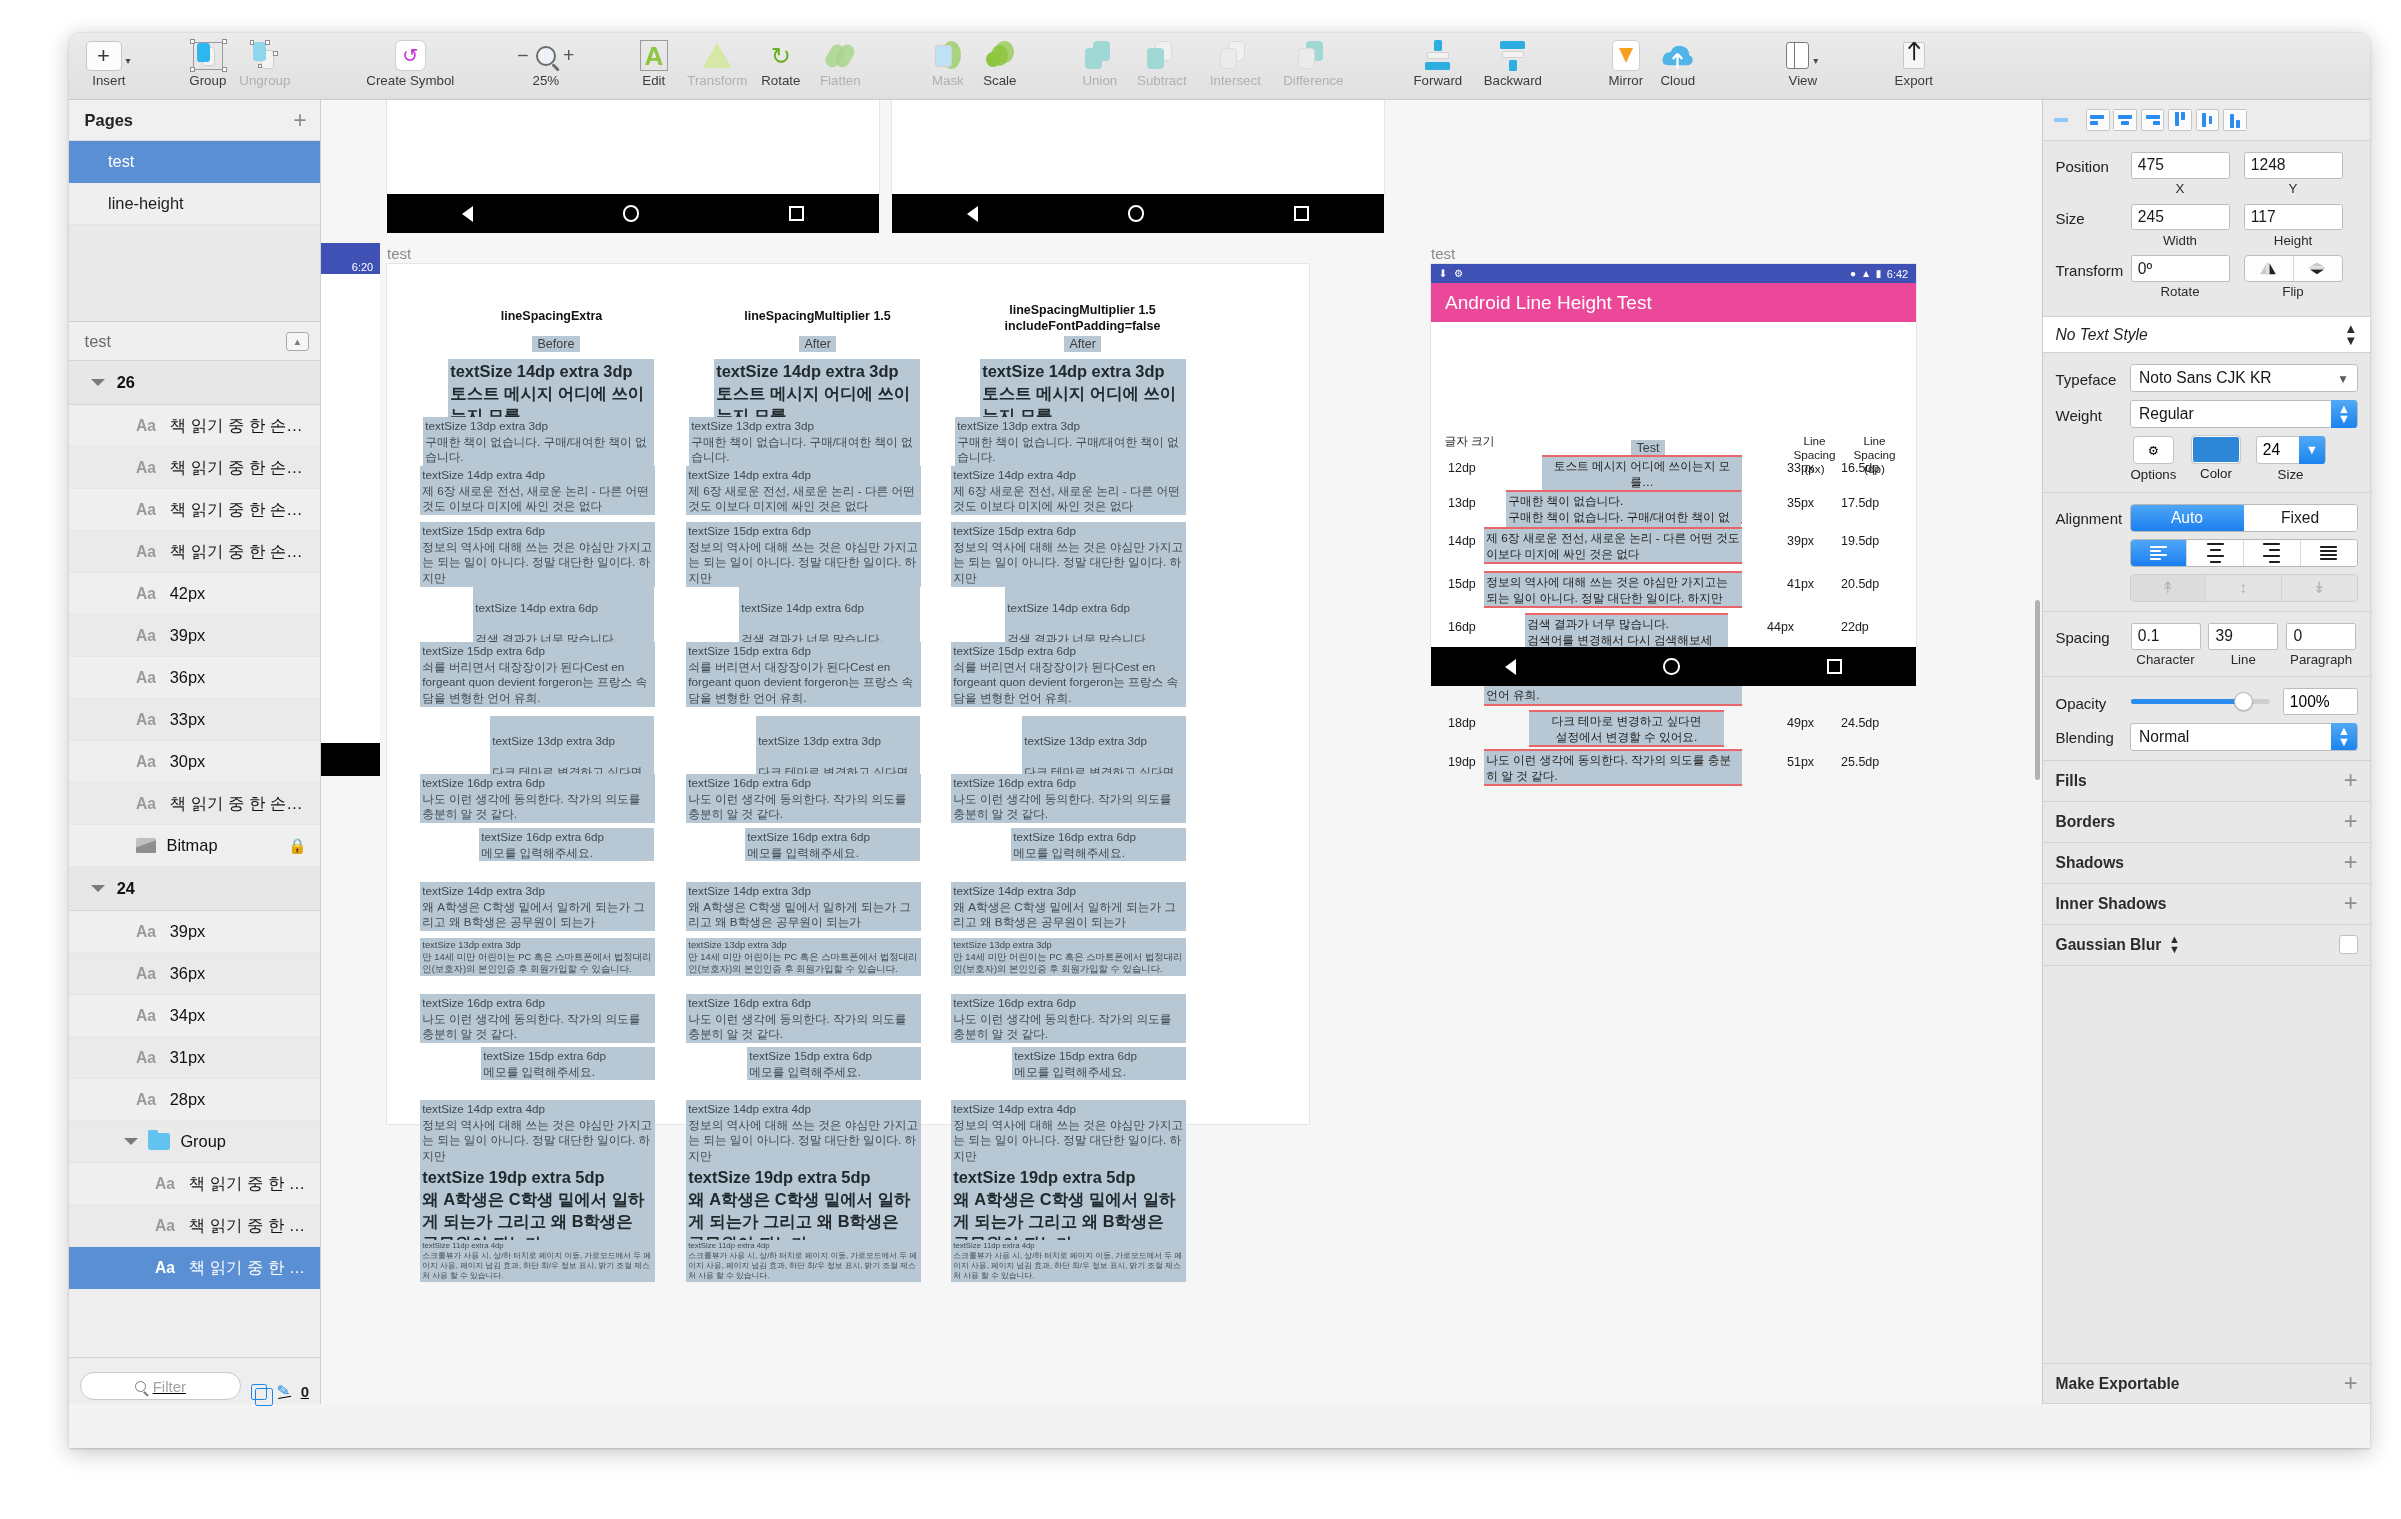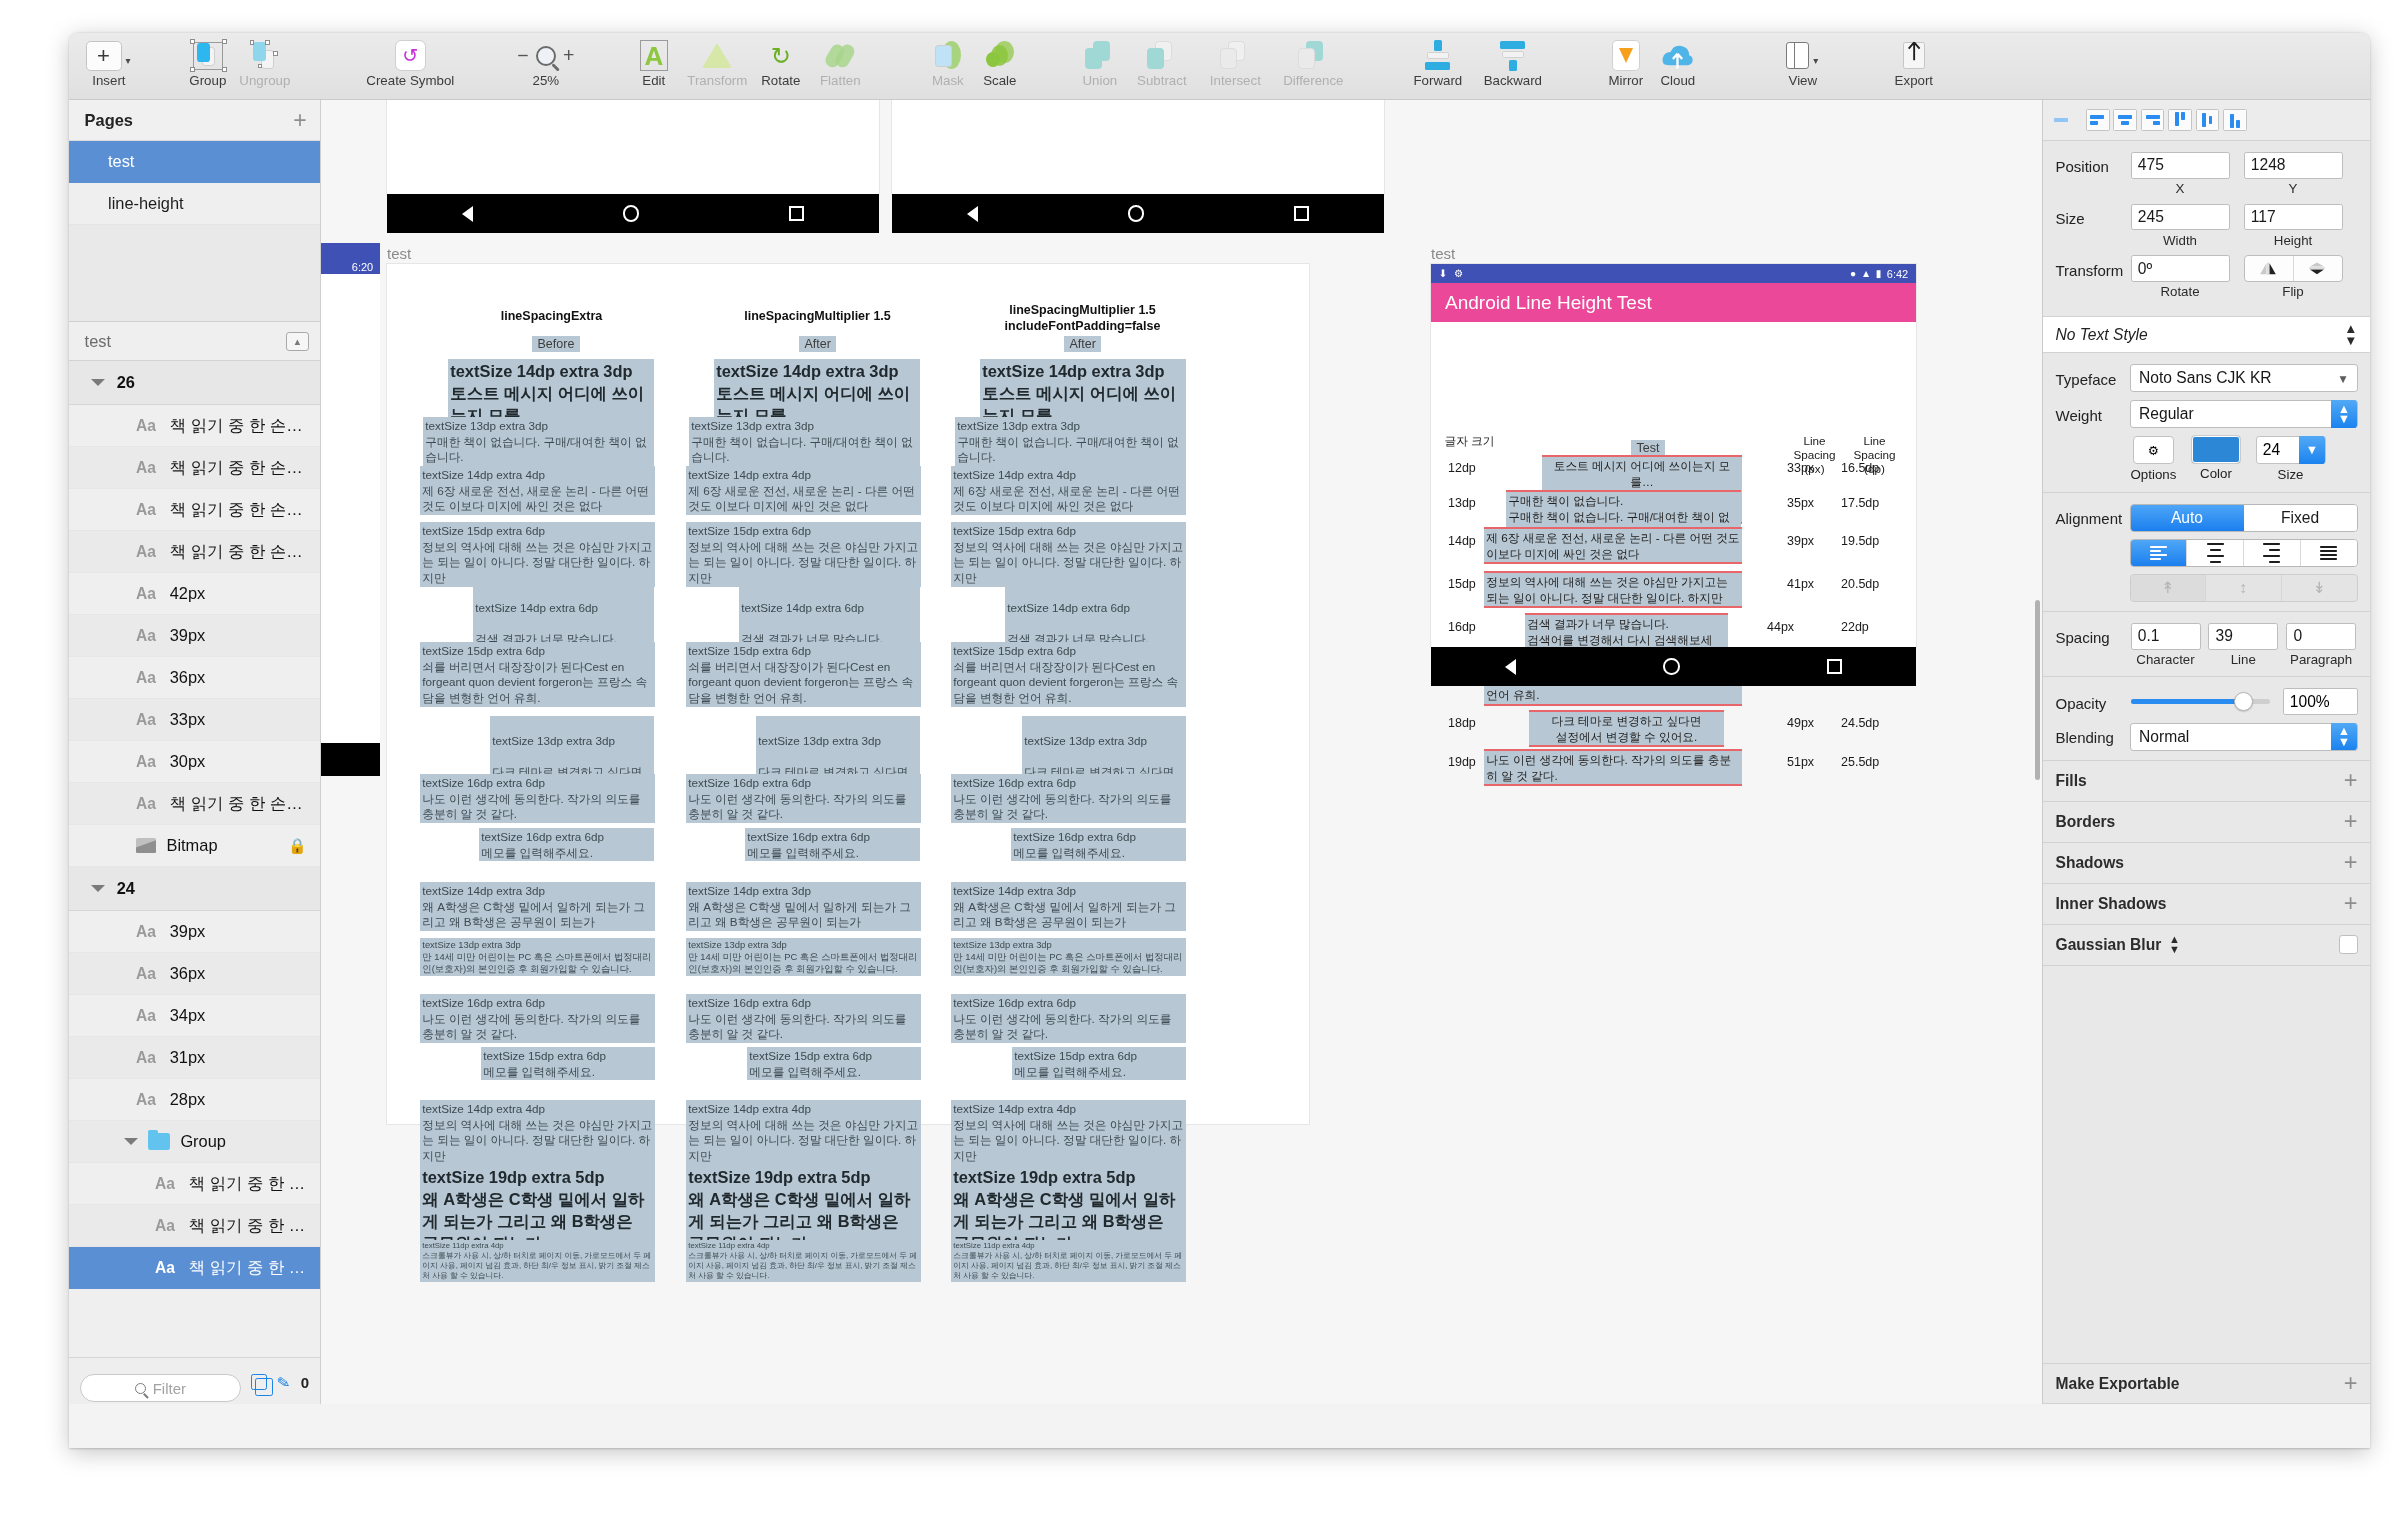--- a/index.html
+++ b/index.html
@@ -212,22 +212,22 @@
   .ind3 { padding-left: 86px; }
   .aa { color: #9a9a9a; font-size: 15.6px; font-weight: 600; min-width: 23.5px; }
   .bmp-ico { width: 20.3px; height: 15.6px; background: #c0c0c0; position: relative; border-radius: 1.6px; overflow: hidden; }
   .bmp-ico::after { content:""; position:absolute; left:-1.6px; bottom:-3.1px; width: 25px; height: 12.5px; background: #8f8f8f; transform: rotate(-20deg); }
   .lock-ico { margin-left: auto; color: #8a8a8a; font-size: 15px; }
   .folder-ico { width: 22px; height: 16.4px; background: #62c3ef; border-radius: 2.3px; position: relative; }
   .folder-ico::before { content:""; position:absolute; top:-3.1px; left:0; width: 10.2px; height: 3.9px; background: #62c3ef; border-radius: 1.6px 1.6px 0 0; }
   .row-name { overflow: hidden; white-space: nowrap; text-overflow: ellipsis; }
 
   .filter-bar {
-    height: 47px; display: flex; align-items: flex-start; gap: 10.2px; padding: 16px 11px;
-    background: #eeeeee; border-top: 0.8px solid #d5d5d5;
+    height: 47px; display: flex; align-items: flex-end; gap: 10.2px; padding: 4px 11px;
+    background: #eeeeee; border-top: 0.8px solid #d5d5d5; text-decoration: underline;
   }
   .filter-input {
     flex: 1; height: 28px; background: #fff; border: 0.8px solid #c9c9c9; border-radius: 14px;
     display: flex; align-items: center; justify-content: center; gap: 7px;
     font-size: 15px; color: #a2a2a2;
   }
   .mag { width: 11px; height: 11px; border: 1.6px solid #7c7c7c; border-radius: 50%; position: relative; }
   .mag::after { content:""; position:absolute; right:-4.7px; bottom:-3.9px; width:6.3px; height:1.6px; background:#7c7c7c; transform: rotate(45deg); }
   .dup-ico { width: 16.4px; height: 16.4px; border: 1.6px solid #1a84e8; border-radius: 2.3px; position: relative; }
   .dup-ico::after { content:""; position:absolute; left:3.1px; top:3.1px; width: 16.4px; height: 16.4px; border: 1.6px solid #1a84e8; border-radius: 2.3px; }

